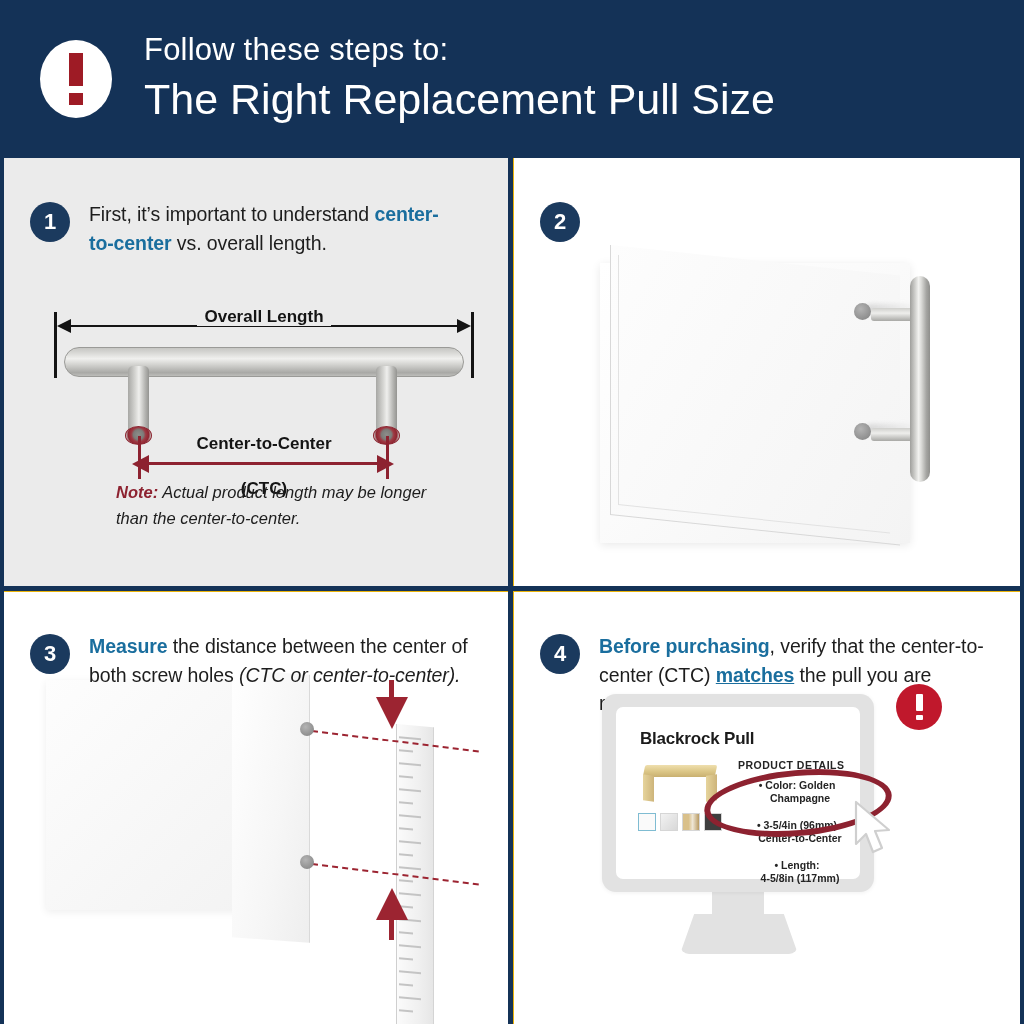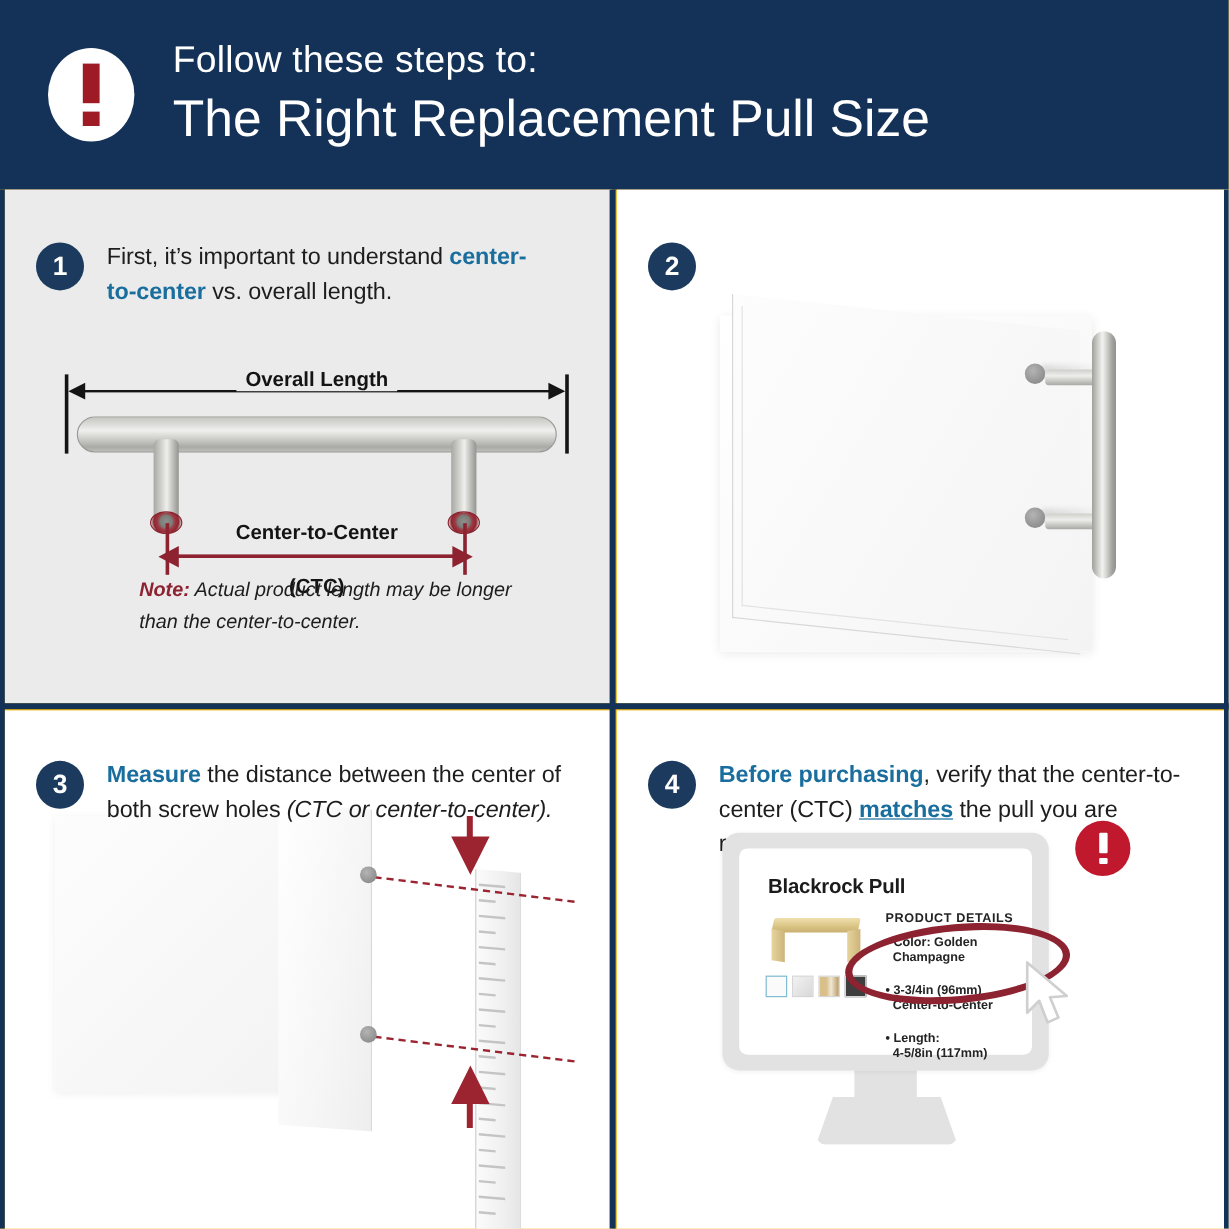--- a/index.html
+++ b/index.html
@@ -275,21 +275,21 @@
 
   .details-head {
     position:absolute; left:122px; top:52px;
     font-size:10.5px; font-weight:700; letter-spacing:.5px; color:#242424;
   }
   .bullets { position:absolute; left:122px; top:72px; width:118px; }
   .bullet {
     font-size:10.5px; font-weight:700; color:#242424;
     line-height:1.28; margin-bottom:13px;
   }
-  .bullet .bl { display:block; }
+  .bullet .bl { display:block;text-align:center; }
   .bullet .bl:first-child::before { content:"• "; }
   .bullet .bl:not(:first-child) { padding-left:6px; }
 
   .ellipse-hi {
     position:absolute; left:190px; top:178px; width:188px; height:66px;
     border:6px solid #8d2230; border-radius:50%;
     transform:rotate(-5deg);
   }
   .cursor { position:absolute; left:338px; top:208px; width:44px; height:56px; }
   .alert-red {
@@ -462,21 +462,21 @@
           </div>
 
           <div class="details-head">PRODUCT DETAILS</div>
 
           <div class="bullets">
             <div class="bullet">
               <span class="bl">Color: Golden</span>
               <span class="bl">Champagne</span>
             </div>
             <div class="bullet">
-              <span class="bl">3-3/4in (96mm)</span>
+              <span class="bl">3-5/4in (96mm)</span>
               <span class="bl">Center-to-Center</span>
             </div>
             <div class="bullet">
               <span class="bl">Length:</span>
               <span class="bl">4-5/8in (117mm)</span>
             </div>
           </div>
         </div>
       </div>
 

